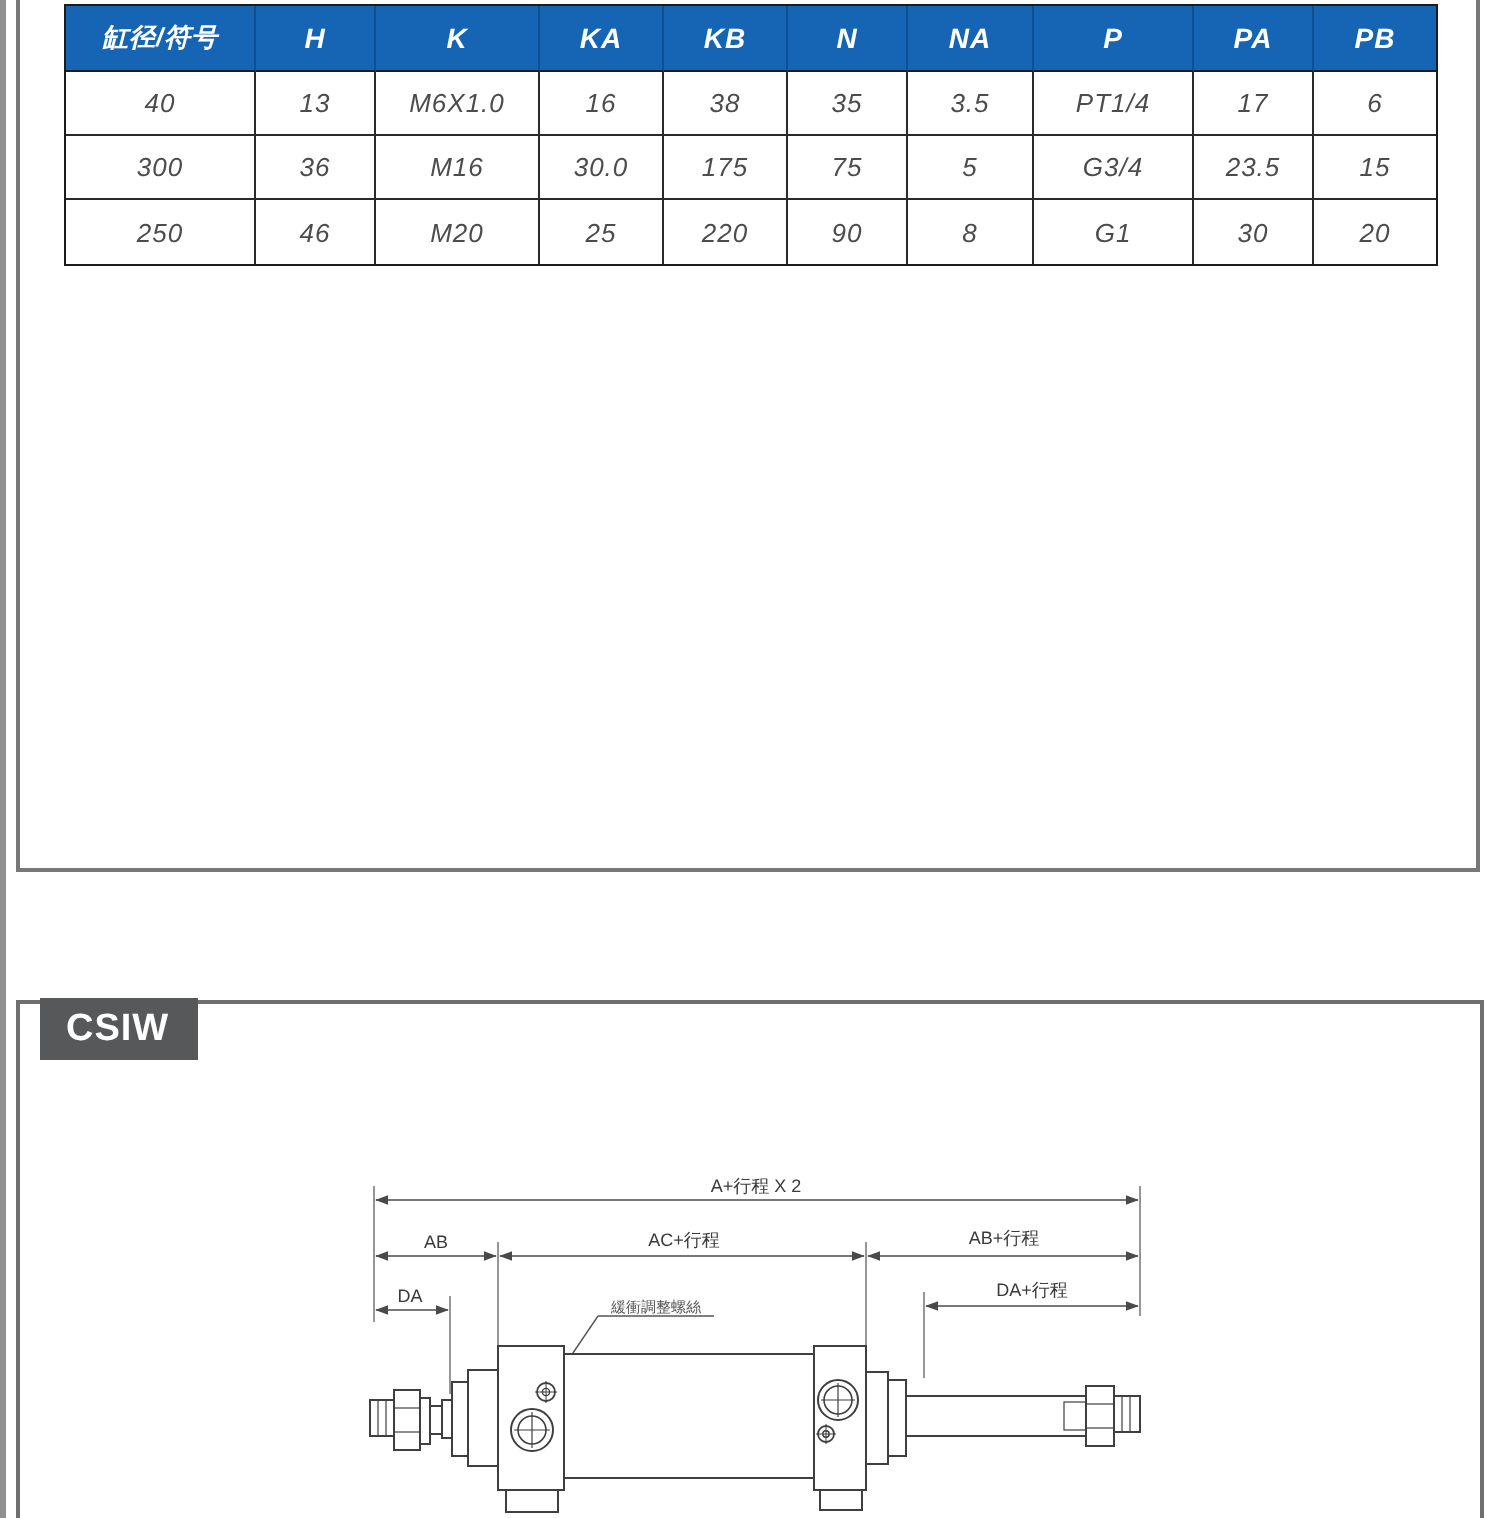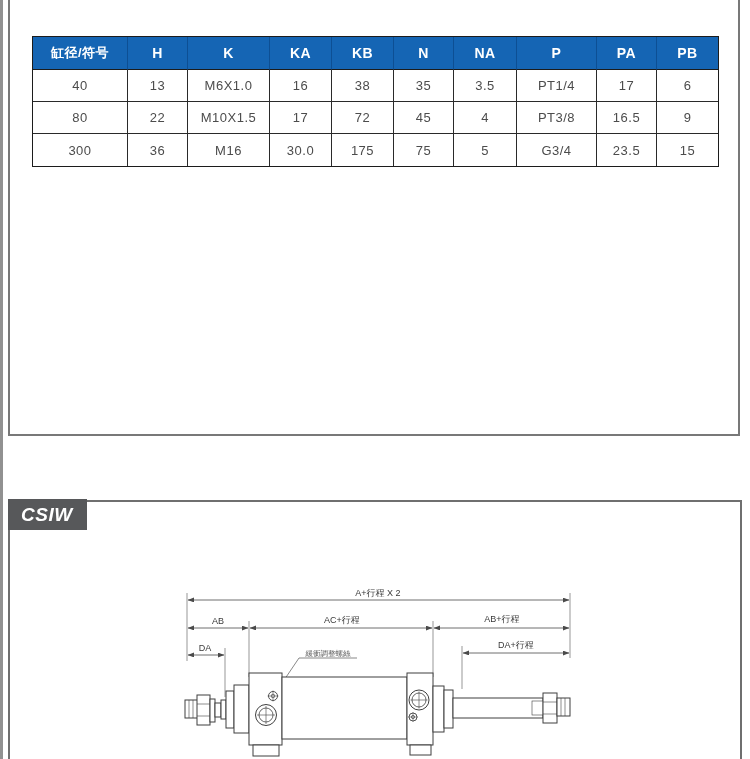--- a/index.html
+++ b/index.html
@@ -15,21 +15,21 @@
     position:absolute; left:0; top:0; width:3px; height:759px;
     background:#919191;
   }
   
   .panel-top {
     position:absolute; left:8px; top:-4px;
     width:732px; height:440px;
     border:2px solid #787878;
     background:#fff;
   }
-  .spec-table-wrap { position:absolute; left:22px; top:38px; }
+  .spec-table-wrap { position:absolute; left:22px; top:4px;font-style:italic; }
   table.spec {
     border-collapse:separate; border-spacing:0;
     border:1px solid #1c1c1c;
   }
   table.spec th, table.spec td {
     text-align:center; vertical-align:middle;
     white-space:nowrap;
   }
   table.spec th {
     height:33px;
@@ -60,30 +60,29 @@
 
   
   .panel-bottom {
     position:absolute; left:8px; top:500px;
     width:734px; height:270px;
     border:2px solid #6f6f6f;
     border-bottom:none;
     background:#fff;
   }
   .csiw-label {
-    position:absolute; left:8px; top:499px;
+    position:absolute; left:20px; top:499px;
     width:79px; height:31px;
     background:#57585a;
     color:#fff;
     font-size:19px; font-weight:bold;
     line-height:31px;
     padding-left:13px;
     letter-spacing:0.5px;
     z-index:3;
-    font-style:italic;
   }
   .drawing {
     position:absolute; left:180px; top:585px;
     width:400px; height:174px;
     z-index:2;
   }
   svg text {
     font-family:"Liberation Sans", sans-serif;
     fill:#3a3a3a;
   }
@@ -131,43 +130,43 @@
             <td>M6X1.0</td>
             <td>16</td>
             <td>38</td>
             <td>35</td>
             <td>3.5</td>
             <td>PT1/4</td>
             <td>17</td>
             <td>6</td>
           </tr>
           <tr>
-            <td>80</td>
-            <td>22</td>
-            <td>M10X1.5</td>
-            <td>17</td>
-            <td>72</td>
-            <td>45</td>
-            <td>4</td>
-            <td>PT3/8</td>
-            <td>16.5</td>
-            <td>9</td>
-          </tr>
-          <tr>
             <td>300</td>
             <td>36</td>
             <td>M16</td>
             <td>30.0</td>
             <td>175</td>
             <td>75</td>
             <td>5</td>
             <td>G3/4</td>
             <td>23.5</td>
             <td>15</td>
           </tr>
+          <tr>
+            <td>250</td>
+            <td>46</td>
+            <td>M20</td>
+            <td>25</td>
+            <td>220</td>
+            <td>90</td>
+            <td>8</td>
+            <td>G1</td>
+            <td>30</td>
+            <td>20</td>
+          </tr>
         </tbody>
     </table>
   </div>
 </div>
 
 <div class="csiw-label">CSIW</div>
 <div class="panel-bottom"></div>
 
 <svg class="drawing" viewBox="0 0 400 174">
   <defs>

